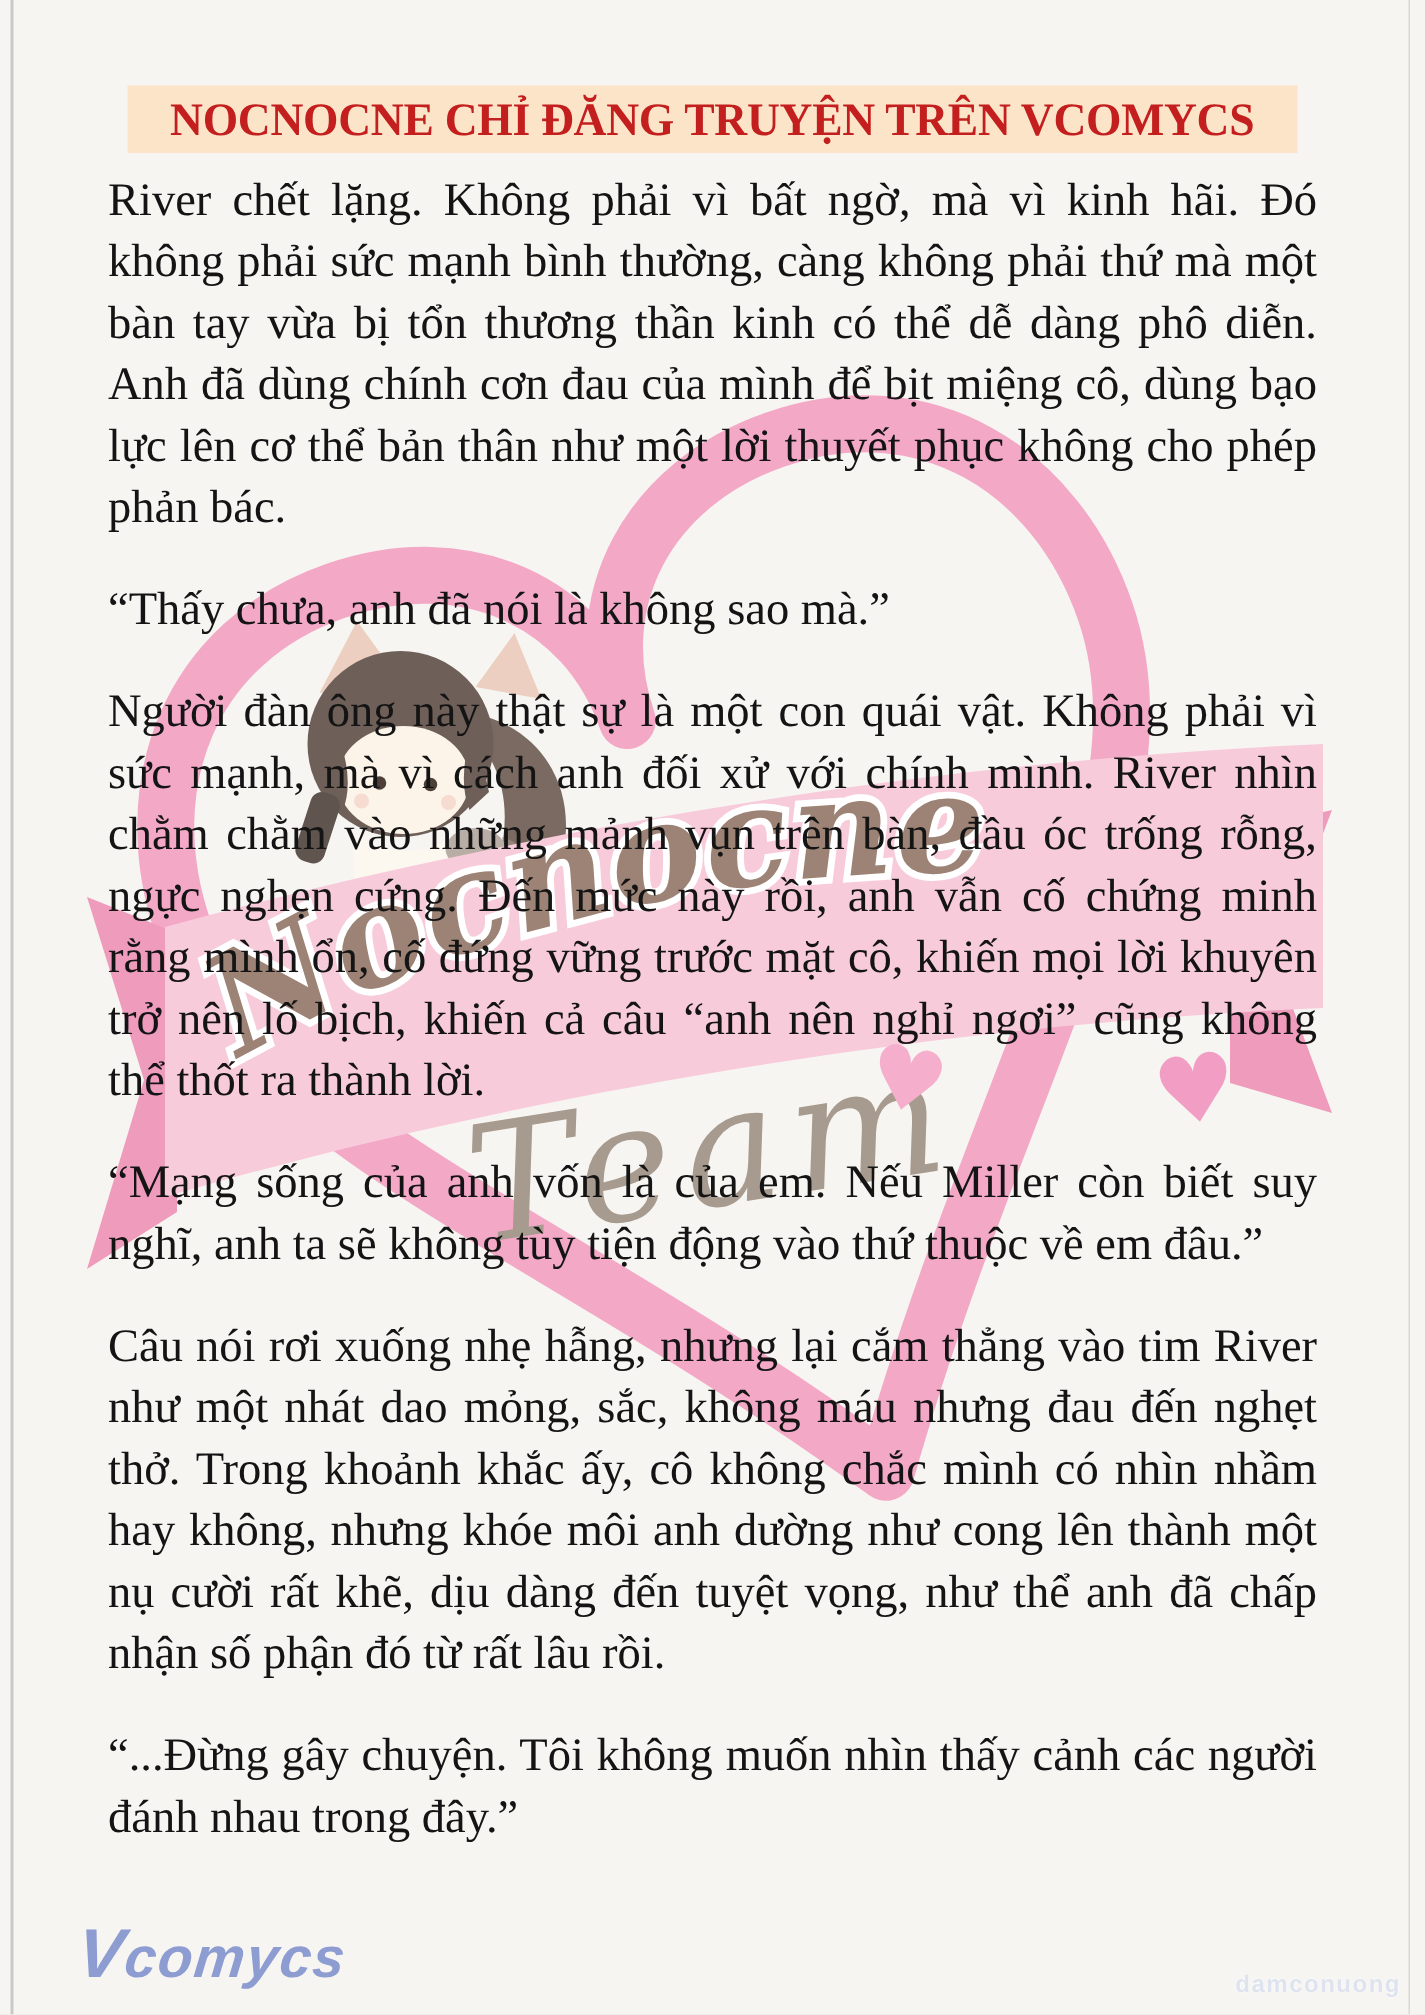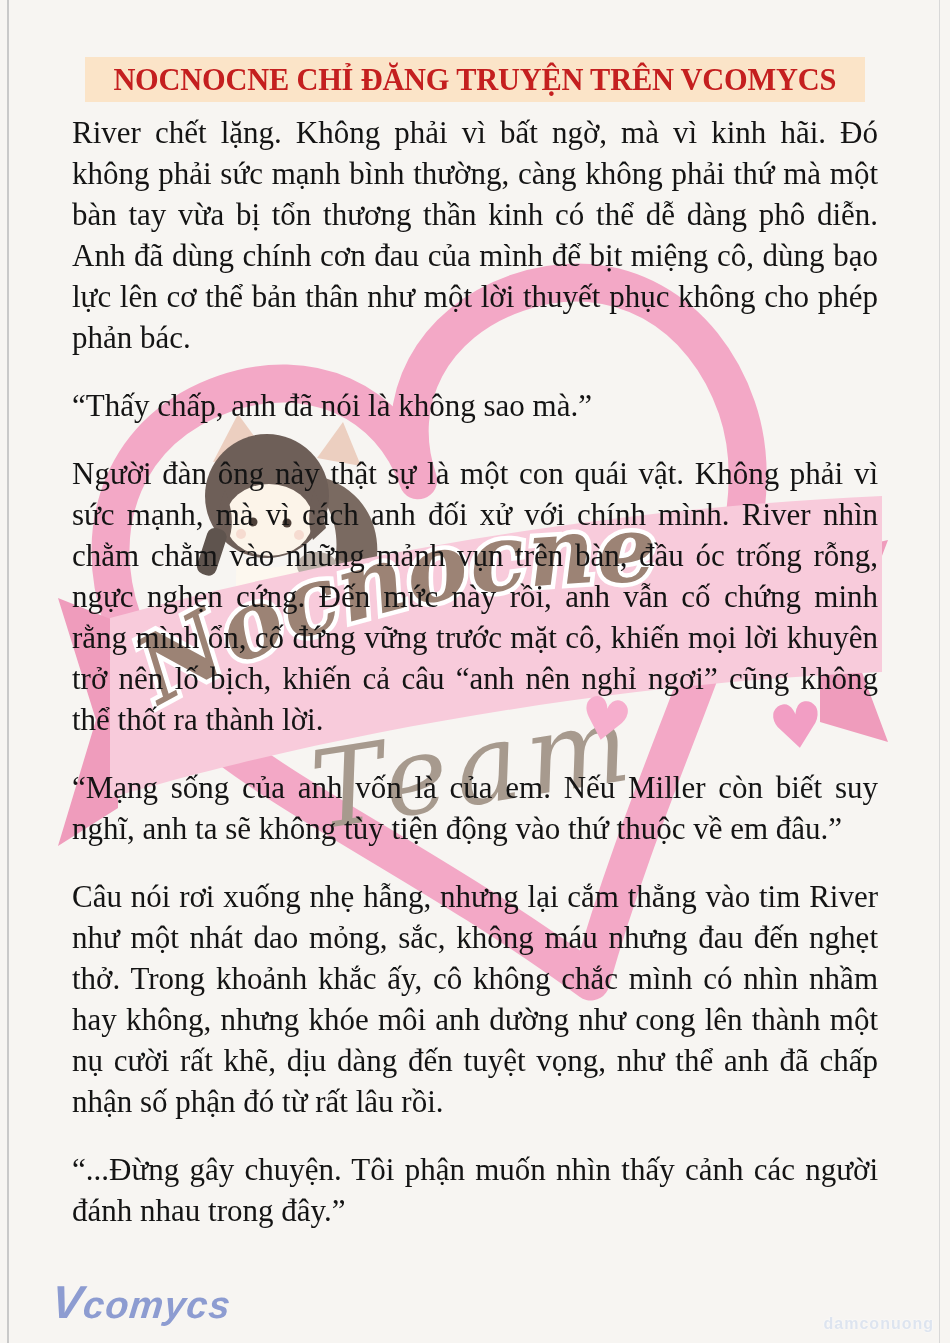--- a/index.html
+++ b/index.html
@@ -94,25 +94,25 @@
   </svg>
 
   <div class="content">
 
     <div class="header-band">
       <span class="header-title">NOCNOCNE CHỈ ĐĂNG TRUYỆN TRÊN VCOMYCS</span>
     </div>
 
     <div class="body-text">
       <p>River chết lặng. Không phải vì bất ngờ, mà vì kinh hãi. Đó không phải sức mạnh bình thường, càng không phải thứ mà một bàn tay vừa bị tổn thương thần kinh có thể dễ dàng phô diễn. Anh đã dùng chính cơn đau của mình để bịt miệng cô, dùng bạo lực lên cơ thể bản thân như một lời thuyết phục không cho phép phản bác.</p>
-      <p>“Thấy chấp, anh đã nói là không sao mà.”</p>
+      <p>“Thấy chưa, anh đã nói là không sao mà.”</p>
       <p>Người đàn ông này thật sự là một con quái vật. Không phải vì sức mạnh, mà vì cách anh đối xử với chính mình. River nhìn chằm chằm vào những mảnh vụn trên bàn, đầu óc trống rỗng, ngực nghẹn cứng. Đến mức này rồi, anh vẫn cố chứng minh rằng mình ổn, cố đứng vững trước mặt cô, khiến mọi lời khuyên trở nên lố bịch, khiến cả câu “anh nên nghỉ ngơi” cũng không thể thốt ra thành lời.</p>
       <p>“Mạng sống của anh vốn là của em. Nếu Miller còn biết suy nghĩ, anh ta sẽ không tùy tiện động vào thứ thuộc về em đâu.”</p>
       <p>Câu nói rơi xuống nhẹ hẫng, nhưng lại cắm thẳng vào tim River như một nhát dao mỏng, sắc, không máu nhưng đau đến nghẹt thở. Trong khoảnh khắc ấy, cô không chắc mình có nhìn nhầm hay không, nhưng khóe môi anh dường như cong lên thành một nụ cười rất khẽ, dịu dàng đến tuyệt vọng, như thể anh đã chấp nhận số phận đó từ rất lâu rồi.</p>
-      <p>“...Đừng gây chuyện. Tôi phận muốn nhìn thấy cảnh các người đánh nhau trong đây.”</p>
+      <p>“...Đừng gây chuyện. Tôi không muốn nhìn thấy cảnh các người đánh nhau trong đây.”</p>
     </div>
 
     <div class="vcomycs-logo"><span class="v-mark">V</span><span>comycs</span></div>
 
     <div class="damconuong">damconuong</div>
   </div>
 
   <div class="edge-left"></div>
   <div class="edge-right"></div>
 </div>

